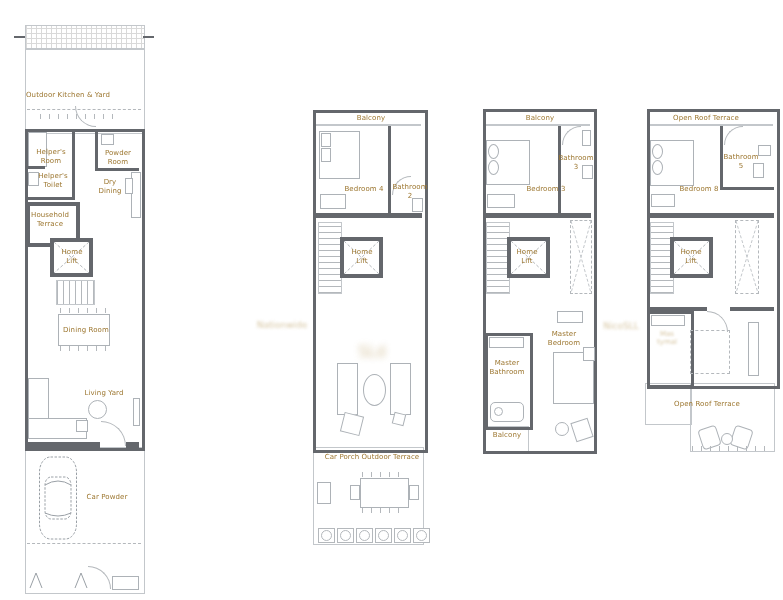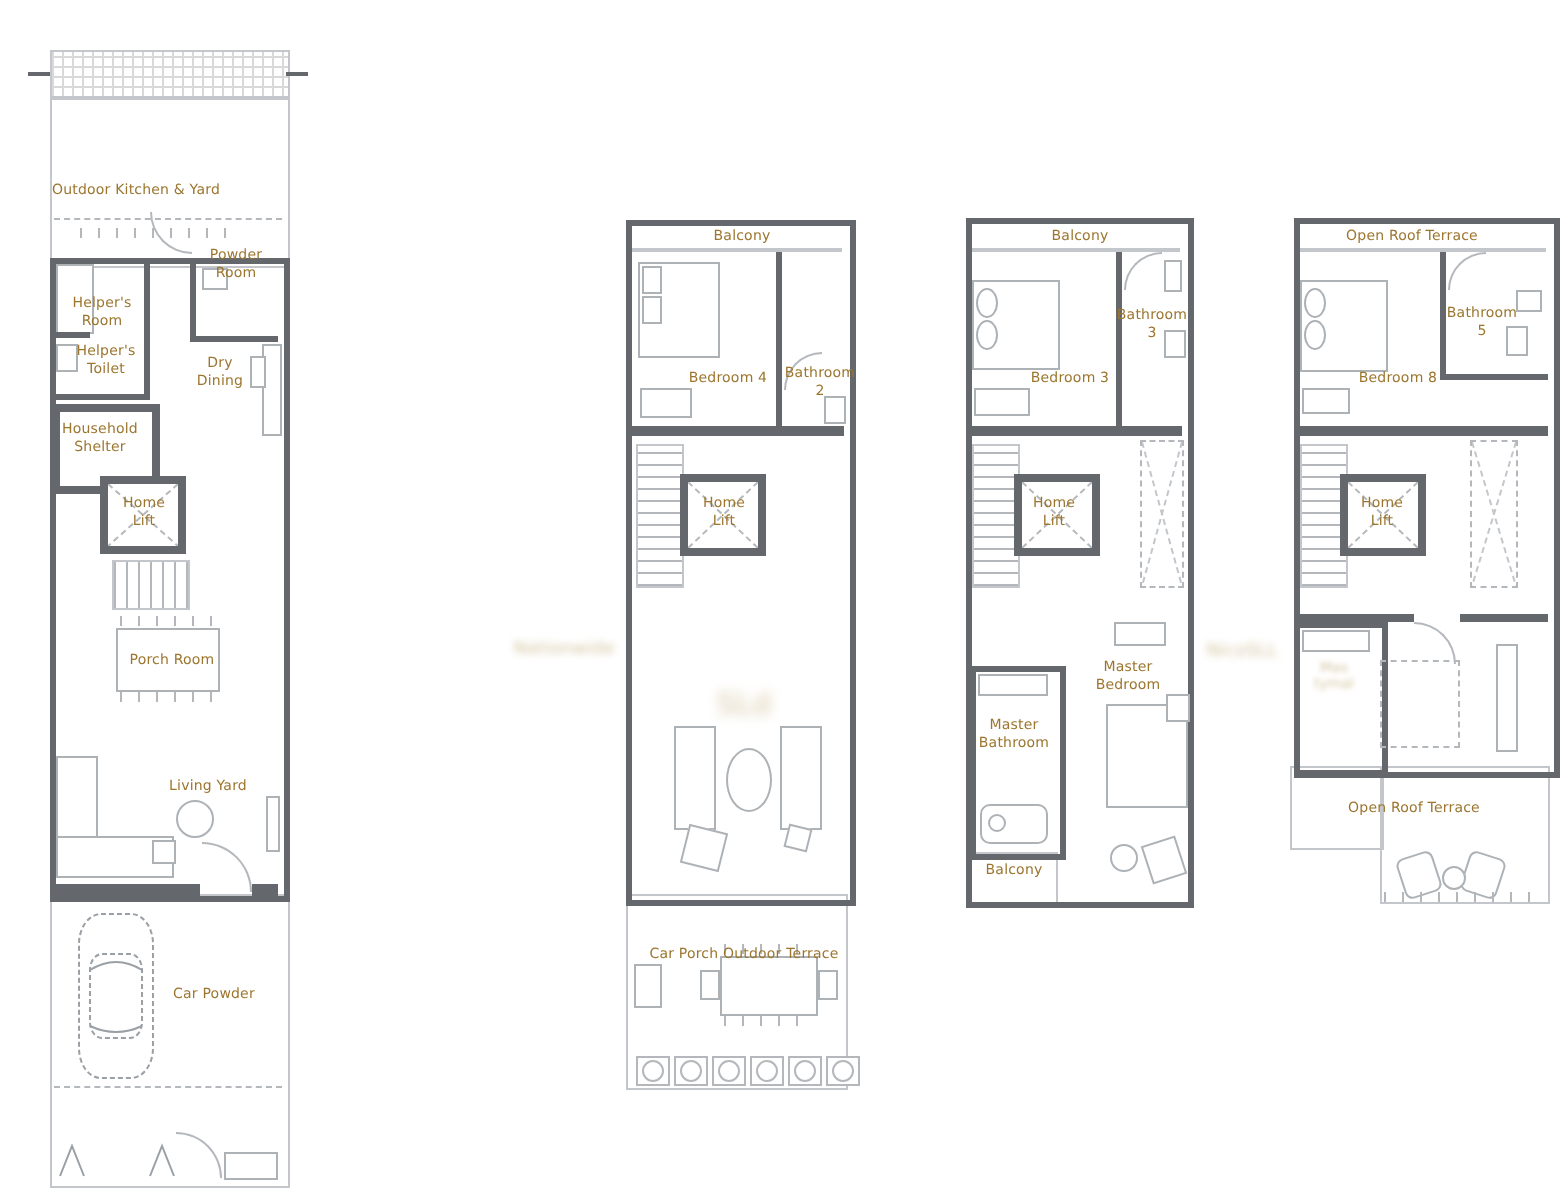--- a/index.html
+++ b/index.html
@@ -47,58 +47,58 @@
     <div class="lbl" style="left:68px;top:95px">Outdoor Kitchen &amp; Yard</div>
     <div class="dashline" style="left:27px;top:109px;width:114px"></div>
     <div class="ticks" style="left:40px;top:114px;width:80px"></div>
     <div class="arc arc-bl" style="left:75px;top:106px;width:20px;height:20px"></div>
 
     <div class="frame" style="left:25px;top:129px;width:114px;height:316px"></div>
 
     <div class="wall" style="left:95px;top:132px;width:3px;height:38px"></div>
     <div class="wall" style="left:95px;top:168px;width:44px;height:3px"></div>
     <div class="furn" style="left:101px;top:134px;width:11px;height:9px"></div>
-    <div class="lbl" style="left:118px;top:132px">Powder
+    <div class="lbl" style="left:118px;top:157px">Powder
 Room</div>
 
     <div class="wall" style="left:72px;top:132px;width:3px;height:68px"></div>
     <div class="furn" style="left:28px;top:132px;width:17px;height:33px"></div>
     <div class="lbl" style="left:51px;top:156px">Helper's
 Room</div>
 
     <div class="wall" style="left:25px;top:166px;width:20px;height:3px"></div>
     <div class="wall" style="left:25px;top:197px;width:50px;height:3px"></div>
     <div class="furn" style="left:28px;top:172px;width:9px;height:12px"></div>
     <div class="lbl" style="left:53px;top:180px">Helper's
 Toilet</div>
 
     <div class="furn" style="left:131px;top:172px;width:8px;height:44px"></div>
     <div class="furn" style="left:125px;top:178px;width:6px;height:14px"></div>
     <div class="lbl" style="left:110px;top:186px">Dry
 Dining</div>
 
     <div class="frame" style="left:26px;top:202px;width:46px;height:37px;border-width:4px"></div>
     <div class="lbl" style="left:50px;top:219px">Household
-Shelter</div>
+Terrace</div>
 
     <div class="lift" style="left:50px;top:238px;width:35px;height:31px">
       <svg viewBox="0 0 35 31" preserveAspectRatio="none">
         <line x1="0" y1="0" x2="35" y2="31" stroke="#b4b8bc" stroke-width="1" stroke-dasharray="3 2"></line>
         <line x1="35" y1="0" x2="0" y2="31" stroke="#b4b8bc" stroke-width="1" stroke-dasharray="3 2"></line>
       </svg>
     </div>
     <div class="lbl" style="left:72px;top:256px">Home
 Lift</div>
 
     <div class="stairsH" style="left:56px;top:280px;width:37px;height:23px;border:1px solid #c3c7cb"></div>
 
     <div class="ticks" style="left:60px;top:308px;width:48px"></div>
     <div class="furn" style="left:58px;top:314px;width:50px;height:30px"></div>
     <div class="ticks" style="left:60px;top:346px;width:48px"></div>
-    <div class="lbl" style="left:86px;top:330px">Porch Room</div>
+    <div class="lbl" style="left:86px;top:330px">Dining Room</div>
 
     <div class="furn" style="left:28px;top:378px;width:19px;height:52px"></div>
     <div class="furn" style="left:28px;top:418px;width:57px;height:19px"></div>
     <div class="furn oval" style="left:88px;top:400px;width:17px;height:17px"></div>
     <div class="furn" style="left:76px;top:420px;width:10px;height:10px"></div>
     <div class="furn" style="left:133px;top:398px;width:5px;height:26px"></div>
     <div class="lbl" style="left:104px;top:393px">Living Yard</div>
 
     <div class="wall" style="left:25px;top:442px;width:75px;height:6px"></div>
     <div class="wall" style="left:126px;top:442px;width:13px;height:6px"></div>
@@ -151,42 +151,42 @@
     <div class="lbl" style="left:362px;top:256px">Home
 Lift</div>
 
     <div class="furn" style="left:337px;top:363px;width:19px;height:50px"></div>
     <div class="furn" style="left:390px;top:363px;width:19px;height:50px"></div>
     <div class="furn oval" style="left:363px;top:374px;width:21px;height:30px"></div>
     <div class="furn" style="left:342px;top:414px;width:18px;height:18px;transform:rotate(14deg)"></div>
     <div class="furn" style="left:393px;top:413px;width:10px;height:10px;transform:rotate(14deg)"></div>
 
     <div class="thin" style="left:313px;top:447px;width:109px;height:96px"></div>
-    <div class="lbl" style="left:372px;top:477px">Car Porch Outdoor Terrace</div>
+    <div class="lbl" style="left:372px;top:457px">Car Porch Outdoor Terrace</div>
     <div class="ticks" style="left:362px;top:472px;width:44px"></div>
     <div class="furn" style="left:360px;top:478px;width:47px;height:28px"></div>
     <div class="ticks" style="left:362px;top:508px;width:44px"></div>
     <div class="furn" style="left:350px;top:485px;width:8px;height:13px"></div>
     <div class="furn" style="left:409px;top:485px;width:8px;height:13px"></div>
     <div class="furn" style="left:317px;top:482px;width:12px;height:20px"></div>
     <div style="position:absolute;left:318px;top:528px;z-index:2">
       <span class="planter"></span><span class="planter"></span><span class="planter"></span><span class="planter"></span><span class="planter"></span><span class="planter"></span>
     </div>
   </div>
 
   <div>
     <div class="frame" style="left:483px;top:109px;width:108px;height:339px"></div>
     <div class="thin" style="left:486px;top:124px;width:102px;height:0"></div>
     <div class="lbl" style="left:540px;top:118px">Balcony</div>
 
     <div class="furn" style="left:486px;top:140px;width:42px;height:43px"></div>
     <div class="furn oval" style="left:488px;top:144px;width:9px;height:13px"></div>
     <div class="furn oval" style="left:488px;top:160px;width:9px;height:13px"></div>
     <div class="furn" style="left:487px;top:194px;width:26px;height:12px"></div>
-    <div class="lbl" style="left:535px;top:189px">Bedroom 3</div>
+    <div class="lbl" style="left:546px;top:189px">Bedroom 3</div>
 
     <div class="wall" style="left:558px;top:126px;width:3px;height:89px"></div>
     <div class="arc arc-tl" style="left:562px;top:126px;width:18px;height:18px"></div>
     <div class="furn" style="left:582px;top:130px;width:7px;height:14px"></div>
     <div class="furn" style="left:582px;top:165px;width:9px;height:12px"></div>
     <div class="lbl" style="left:576px;top:162px">Bathroom
 3</div>
 
     <div class="wall" style="left:483px;top:213px;width:108px;height:5px"></div>
 

